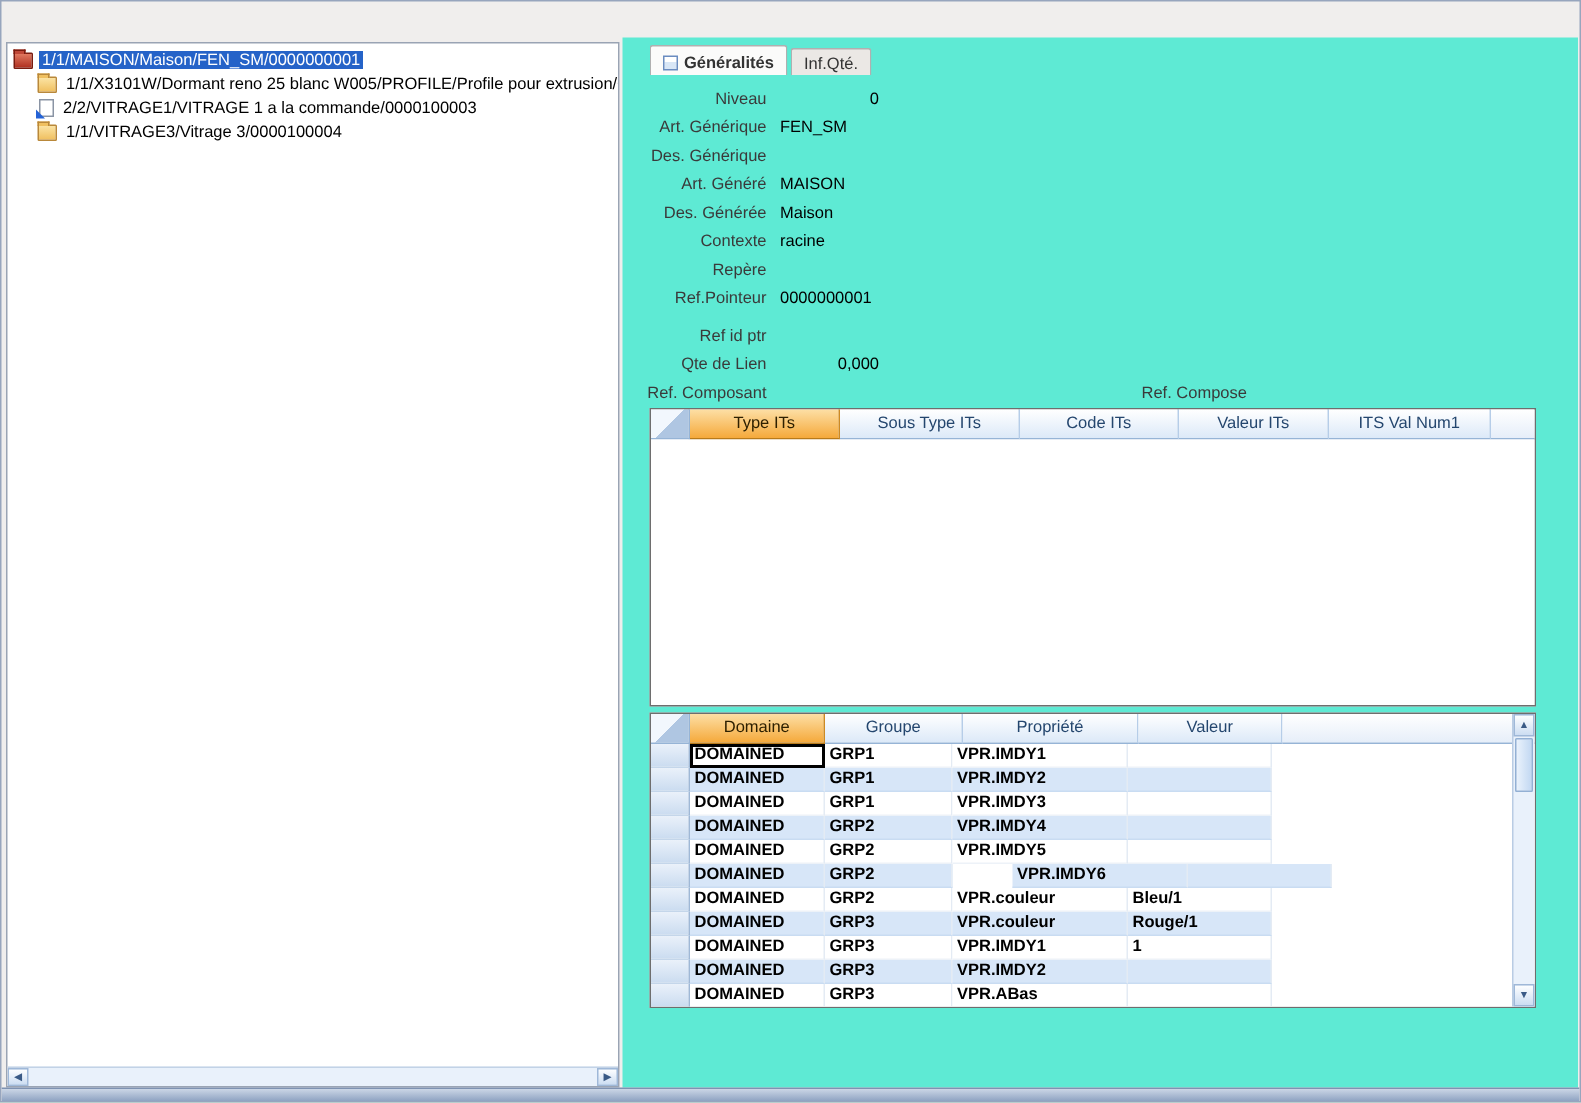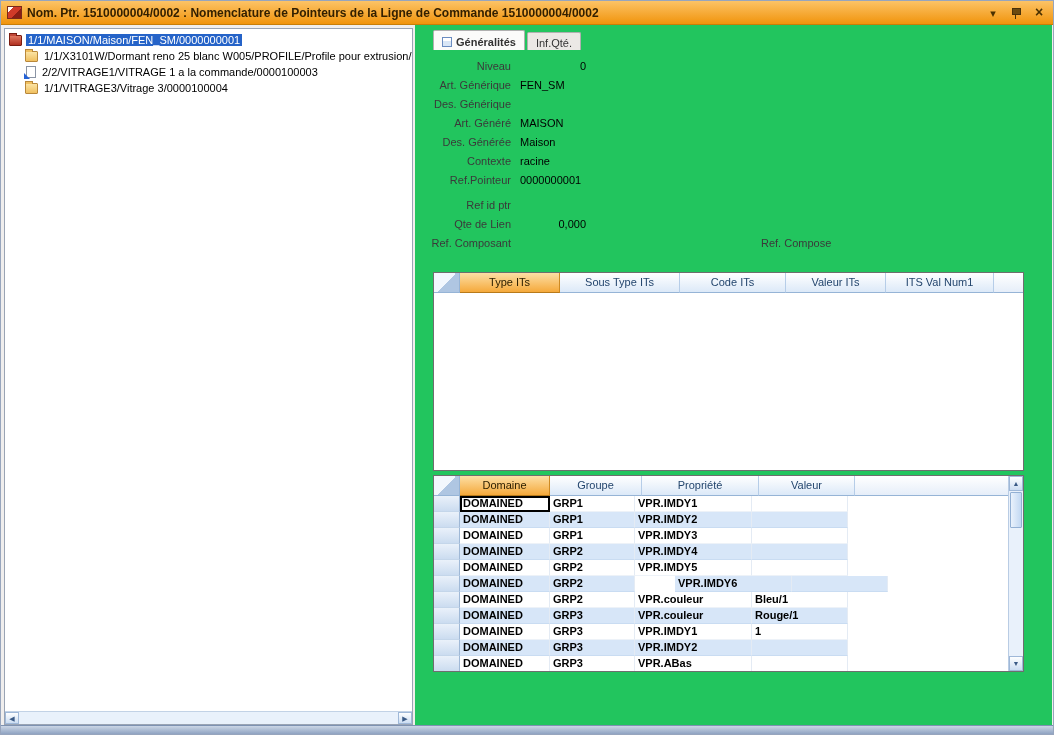--- a/index.html
+++ b/index.html
@@ -39,21 +39,21 @@
   .page-link::after{content:"";position:absolute;left:-3px;bottom:-2px;width:0;height:0;
     border-left:6px solid #2462D6;border-top:6px solid transparent;}
 
   .hscroll{position:absolute;left:0;right:0;bottom:0;height:13px;background:#E9F1FB;
     border-top:1px solid #C2D2E6;display:flex;align-items:stretch;}
   .hbtn{width:14px;background:linear-gradient(#FDFEFF,#CCDDF2);border:1px solid #9FB8D8;
     font-size:7px;color:#3A5A86;text-align:center;line-height:11px;flex:none;}
   .hspacer{flex:1;}
 
   
-  .detail{position:absolute;left:414px;top:24px;right:1px;bottom:9px;background:#22c55e;}
+  .detail{position:absolute;left:414px;top:24px;right:1px;bottom:9px;background:#5eead4;}
 
   .tabs{position:absolute;left:18px;top:5px;display:flex;align-items:flex-end;}
   .tab{height:18px;padding:2px 8px 0;font-size:11px;background:#EBE8E5;border:1px solid #B0B0B0;
     border-bottom:none;border-radius:2px 2px 0 0;margin-right:2px;color:#333;display:flex;
     align-items:center;gap:4px;}
   .tab.active{background:#FBFBFA;font-weight:bold;height:20px;}
   .tab-icon{width:10px;height:10px;flex:none;border:1px solid #6A8CC0;
     background:linear-gradient(#FFFFFF 40%,#D8E6F6 40%);}
 
   .form{position:absolute;left:0;top:31px;right:16px;}
@@ -101,29 +101,20 @@
   .vspacer{flex:1;}
 
   .footer{position:absolute;left:0;right:0;bottom:0;height:9px;
     background:linear-gradient(#CBD6E6,#8FA3C2);border-top:1px solid #7E92B2;}
 </style>
 </head>
 <body>
 
 <div class="window">
 
-  <div class="titlebar">
-    <span class="app-icon"></span>
-    <span class="title">Nom. Ptr. 1510000004/0002 : Nomenclature de Pointeurs de la Ligne de Commande 1510000004/0002</span>
-    <span class="controls">
-      <span class="ctrl">▾</span>
-      <span class="ctrl pin"></span>
-      <span class="ctrl close">×</span>
-    </span>
-  </div>
 
   <div class="tree-panel">
     <div class="tree" id="tree">
         <div class="tree-row" style="padding-left: 4px;">
           <span class="ticon red-folder"></span>
           <span class="tlabel sel">1/1/MAISON/Maison/FEN_SM/0000000001</span>
         </div>
         <div class="tree-row" style="padding-left: 20px;">
           <span class="ticon yellow-folder"></span>
           <span class="tlabel">1/1/X3101W/Dormant reno 25 blanc W005/PROFILE/Profile pour extrusion/0</span>
@@ -175,20 +166,24 @@
         </div>
         <div class="frow">
           <span class="flabel">Des. Générée</span>
           <span class="fvalue">Maison</span>
         </div>
         <div class="frow">
           <span class="flabel">Contexte</span>
           <span class="fvalue">racine</span>
         </div>
         <div class="frow">
+          <span class="flabel">Repère</span>
+          <span class="fvalue"></span>
+        </div>
+        <div class="frow">
           <span class="flabel">Ref.Pointeur</span>
           <span class="fvalue">0000000001</span>
         </div>
         <div class="frow gap">
           <span class="flabel">Ref id ptr</span>
           <span class="fvalue"></span>
         </div>
         <div class="frow">
           <span class="flabel">Qte de Lien</span>
           <span class="fvalue num">0,000</span>

